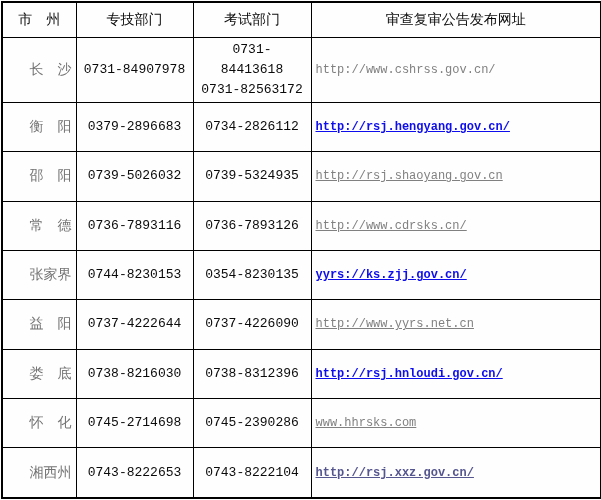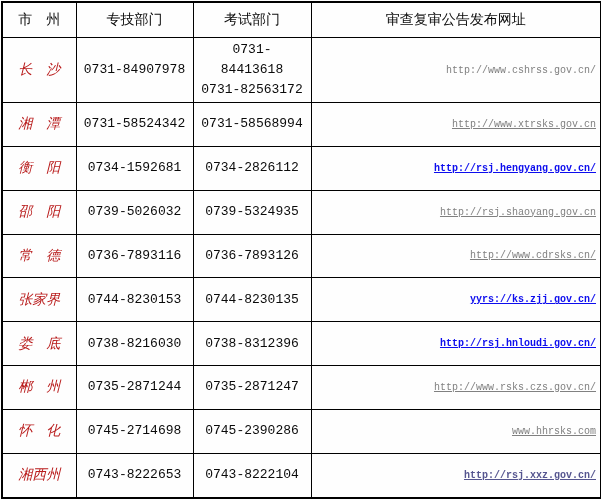--- a/index.html
+++ b/index.html
@@ -39,39 +39,38 @@
     height: 30px;
     font-weight: normal;
     font-size: 14px;
     color: #0a0a0a;
     text-align: center;
     white-space: nowrap;
   }
   tr.row-tall { height: 64px; }
 
   td.cell-city {
-    text-align: center;
+    text-align: right;
     font-size: 14px;
-    color: #b91c1c;
+    color: #737373;
     white-space: nowrap;
-    font-style: italic;
   }
   td.cell-phone {
     text-align: center;
     font-family: "Liberation Mono", "DejaVu Sans Mono", monospace;
     font-size: 13px;
     color: #0a0a0a;
     line-height: 20px;
     margin-left: 20px;
   }
   td.cell-url {
-    text-align: right;
+    text-align: left;
     padding-left: 8px;
     font-family: "Liberation Mono", "DejaVu Sans Mono", monospace;
-    font-size: 10px;
+    font-size: 12px;
   }
   td.cell-url a {
     cursor: pointer;
   }
   a.gray {
     color: var(--gray-link, #808080);
     text-decoration: none;
   }
   a.gray-underline {
     color: var(--gray-link, #808080);
@@ -109,60 +108,54 @@
       </tr>
     </thead>
     <tbody>
         <tr class="row-tall">
           <td class="cell-city">长　沙</td>
           <td class="cell-phone">0731-84907978</td>
           <td class="cell-phone"><span>0731-</span><br><span>84413618</span><br><span>0731-82563172</span></td>
           <td class="cell-url"><a class="gray">http://www.cshrss.gov.cn/</a></td>
         </tr>
         <tr>
-          <td class="cell-city">湘　潭</td>
-          <td class="cell-phone">0731-58524342</td>
-          <td class="cell-phone"><span>0731-58568994</span></td>
-          <td class="cell-url"><a class="gray-underline">http://www.xtrsks.gov.cn</a></td>
-        </tr>
-        <tr>
           <td class="cell-city">衡　阳</td>
-          <td class="cell-phone">0734-1592681</td>
+          <td class="cell-phone">0379-2896683</td>
           <td class="cell-phone"><span>0734-2826112</span></td>
           <td class="cell-url"><a class="blue-bold">http://rsj.hengyang.gov.cn/</a></td>
         </tr>
         <tr>
           <td class="cell-city">邵　阳</td>
           <td class="cell-phone">0739-5026032</td>
           <td class="cell-phone"><span>0739-5324935</span></td>
           <td class="cell-url"><a class="gray-underline">http://rsj.shaoyang.gov.cn</a></td>
         </tr>
         <tr>
           <td class="cell-city">常　德</td>
           <td class="cell-phone">0736-7893116</td>
           <td class="cell-phone"><span>0736-7893126</span></td>
           <td class="cell-url"><a class="gray-underline">http://www.cdrsks.cn/</a></td>
         </tr>
         <tr>
           <td class="cell-city">张家界</td>
           <td class="cell-phone">0744-8230153</td>
-          <td class="cell-phone"><span>0744-8230135</span></td>
+          <td class="cell-phone"><span>0354-8230135</span></td>
           <td class="cell-url"><a class="blue-bold">yyrs://ks.zjj.gov.cn/</a></td>
+        </tr>
+        <tr>
+          <td class="cell-city">益　阳</td>
+          <td class="cell-phone">0737-4222644</td>
+          <td class="cell-phone"><span>0737-4226090</span></td>
+          <td class="cell-url"><a class="gray-underline">http://www.yyrs.net.cn</a></td>
         </tr>
         <tr>
           <td class="cell-city">娄　底</td>
           <td class="cell-phone">0738-8216030</td>
           <td class="cell-phone"><span>0738-8312396</span></td>
           <td class="cell-url"><a class="blue-bold">http://rsj.hnloudi.gov.cn/</a></td>
-        </tr>
-        <tr>
-          <td class="cell-city">郴　州</td>
-          <td class="cell-phone">0735-2871244</td>
-          <td class="cell-phone"><span>0735-2871247</span></td>
-          <td class="cell-url"><a class="gray-underline">http://www.rsks.czs.gov.cn/</a></td>
         </tr>
         <tr>
           <td class="cell-city">怀　化</td>
           <td class="cell-phone">0745-2714698</td>
           <td class="cell-phone"><span>0745-2390286</span></td>
           <td class="cell-url"><a class="gray-underline">www.hhrsks.com</a></td>
         </tr>
         <tr>
           <td class="cell-city">湘西州</td>
           <td class="cell-phone">0743-8222653</td>

